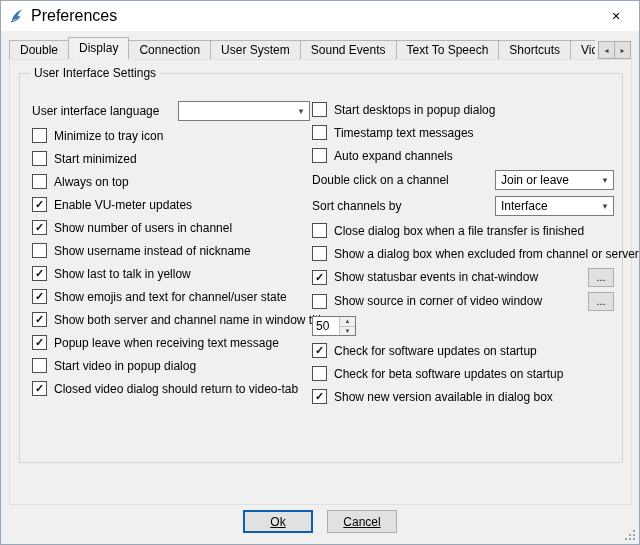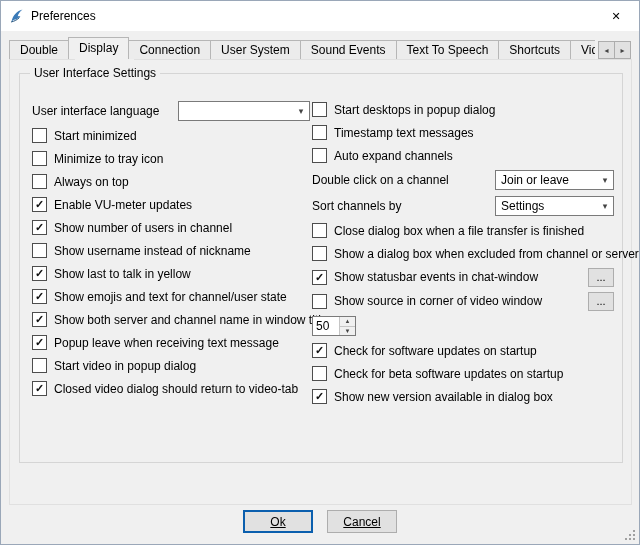--- a/index.html
+++ b/index.html
@@ -1,21 +1,21 @@
 <!DOCTYPE html>
 <html><head>
 <meta charset="utf-8">
 <style>
   html,body{margin:0;padding:0;}
   body{width:640px;height:545px;overflow:hidden;font-family:"Liberation Sans",sans-serif;font-size:12px;color:#000;}
   .window{position:relative;width:638px;height:543px;background:#f0f0f0;border:1px solid #9aa7b8;}
   
   .titlebar{position:absolute;left:0;top:0;right:0;height:30px;background:#ffffff;display:flex;align-items:center;}
   .app-icon{width:16px;height:16px;margin:0 6px 0 8px;display:inline-flex;}
-  .win-title{font-size:12px;}
+  .win-title{font-size:16px;}
   .close-btn{position:absolute;right:0;top:0;width:46px;height:30px;border:none;background:#ffffff;font-size:11px;color:#000;cursor:default;display:flex;align-items:center;justify-content:center;font-family:"Liberation Sans",sans-serif;}
   
   .tabbar{position:absolute;left:8px;top:36px;right:44px;height:22px;display:flex;align-items:flex-end;overflow:hidden;z-index:2;}
   .tab-list{display:flex;align-items:flex-end;white-space:nowrap;width:100%;}
   .tab{height:18px;line-height:18px;padding:0 10px;background:#ececec;border:1px solid #b6b6b6;border-bottom:none;flex:0 0 auto;}
   .tab + .tab{margin-left:-1px;}
   .tab.active{height:21px;line-height:21px;background:#f0f0f0;position:relative;z-index:3;}
   .tab-cover{position:absolute;top:58px;height:1px;background:#f0f0f0;z-index:4;}
   .tab-scroll{position:absolute;top:40px;right:8px;display:flex;z-index:3;}
   .tab-scroll button{width:17px;height:18px;border:1px solid #adadad;background:#e1e1e1;font-size:8px;padding:0;color:#444;font-family:"Liberation Sans",sans-serif;}
@@ -103,25 +103,25 @@
         <div class="row lang-row">
           <span class="check-label">User interface language</span>
           <span class="combo">
             <span class="combo-value"></span>
             <span class="combo-arrow">▾</span>
           </span>
         </div>
         <div>
             <div class="row check-row">
               <span class="checkbox"></span>
+              <span class="check-label">Minimize to tray icon</span>
+            </div>
+            <div class="row check-row">
+              <span class="checkbox"></span>
               <span class="check-label">Start minimized</span>
-            </div>
-            <div class="row check-row">
-              <span class="checkbox"></span>
-              <span class="check-label">Minimize to tray icon</span>
             </div>
             <div class="row check-row">
               <span class="checkbox"></span>
               <span class="check-label">Always on top</span>
             </div>
             <div class="row check-row">
               <span class="checkbox checked">✓</span>
               <span class="check-label">Enable VU-meter updates</span>
             </div>
             <div class="row check-row">
@@ -179,21 +179,21 @@
           <span class="check-label">Double click on a channel</span>
           <span class="combo">
             <span class="combo-value">Join or leave</span>
             <span class="combo-arrow">▾</span>
           </span>
         </div>
 
         <div class="row combo-row">
           <span class="check-label">Sort channels by</span>
           <span class="combo">
-            <span class="combo-value">Settings</span>
+            <span class="combo-value">Interface</span>
             <span class="combo-arrow">▾</span>
           </span>
         </div>
 
         <div>
             <div class="row check-row">
               <span class="checkbox"></span>
               <span class="check-label">Close dialog box when a file transfer is finished</span>
             </div>
             <div class="row check-row">

